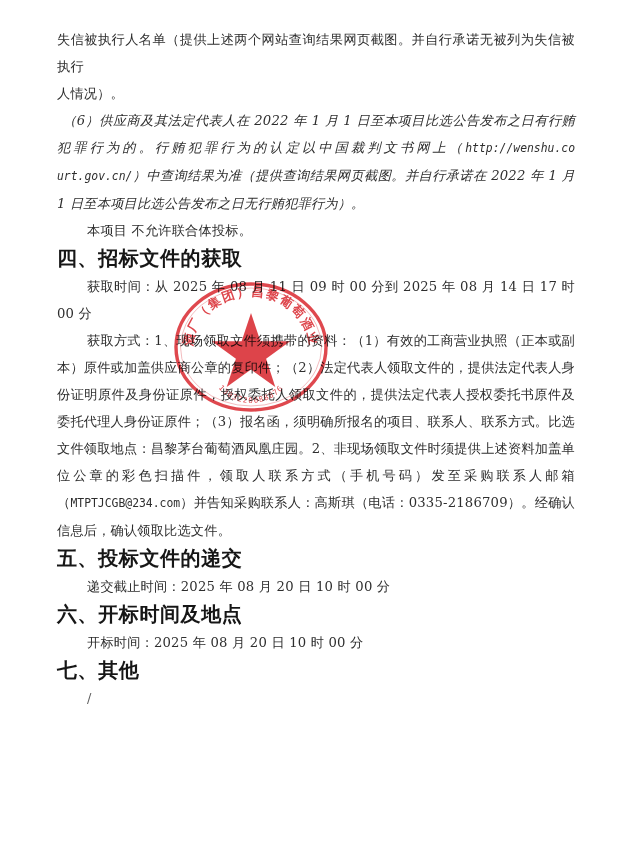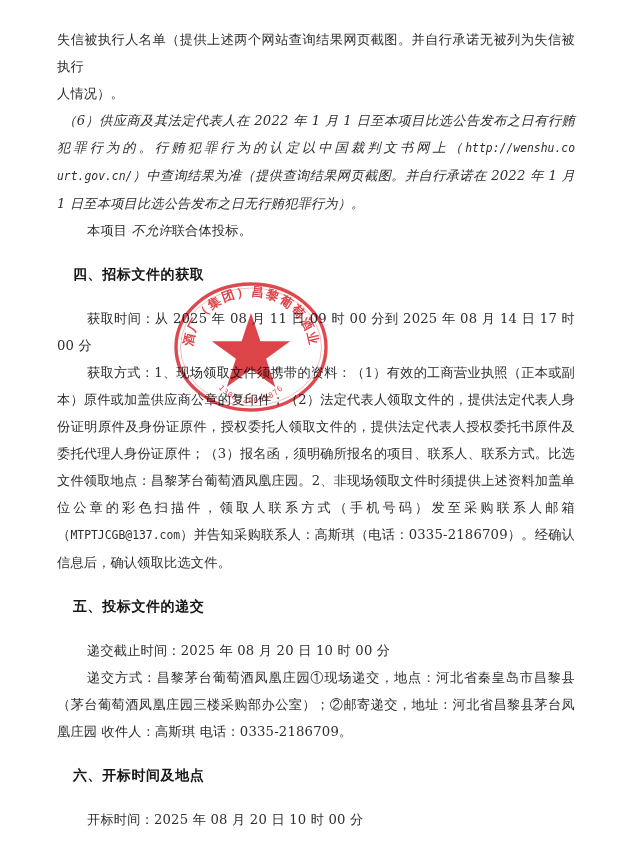--- a/index.html
+++ b/index.html
@@ -33,37 +33,37 @@
     letter-spacing: 0.2px;
     margin: 0;
     color: #2e2e2e;
     position: relative;
     z-index: 2;
   }
   .para.indent2  { text-indent: 30px; }
   .para.indent-s { text-indent: 6px; font-style: italic; }
 
   .heading {
-    font-size: 14px;
+    font-size: 20px;
     line-height: 29px;
     font-weight: bold;
     letter-spacing: 0.6px;
-    margin: 16px;
+    margin: 0;
     color: #161616;
     position: relative;
     z-index: 2;
     font-family: "DejaVu Sans", "Liberation Sans", sans-serif;
   }
 
   .mono {
     font-family: "DejaVu Sans Mono", "Liberation Mono", monospace;
     font-size: 11.4px;
     letter-spacing: 0;
   }
-  .ital { font-style: italic; }
+  .ital { }
 
   .slash {
     font-size: 13px;
     line-height: 27px;
     margin: 0;
     text-indent: 30px;
     color: #5b5b5b;
     position: relative;
     z-index: 2;
   }
@@ -98,28 +98,25 @@
     <span>（6）供应商及其法定代表人在 2022 年 1 月 1 日至本项目比选公告发布之日有行贿犯罪行为的。行贿犯罪行为的认定以中国裁判文书网上（</span><span class="mono">http://wenshu.co urt.gov.cn/</span><span>）中查询结果为准（提供查询结果网页截图。并自行承诺在 2022 年 1 月 1 日至本项目比选公告发布之日无行贿犯罪行为）。</span>
   </p>
 
   <p class="para indent2">
     <span>本项目 </span><span class="ital">不允许</span><span>联合体投标。</span>
   </p>
 
   <h2 class="heading">四、招标文件的获取</h2>
   <p class="para indent2">获取时间：从 2025 年 08 月 11 日 09 时 00 分到 2025 年 08 月 14 日  17 时 00 分</p>
   <p class="para indent2">
-    <span>获取方式：1、现场领取文件须携带的资料：（1）有效的工商营业执照（正本或副本）原件或加盖供应商公章的复印件；（2）法定代表人领取文件的，提供法定代表人身份证明原件及身份证原件，授权委托人领取文件的，提供法定代表人授权委托书原件及委托代理人身份证原件；（3）报名函，须明确所报名的项目、联系人、联系方式。比选文件领取地点：昌黎茅台葡萄酒凤凰庄园。2、非现场领取文件时须提供上述资料加盖单位公章的彩色扫描件，领取人联系方式（手机号码）发至采购联系人邮箱（</span><span class="mono">MTPTJCGB@137.com</span><span>）并告知采购联系人：高斯琪（电话：</span><span>0335-2186709</span><span>）。经确认信息后，确认领取比选文件。</span>
+    <span>获取方式：1、现场领取文件须携带的资料：（1）有效的工商营业执照（正本或副本）原件或加盖供应商公章的复印件；（2）法定代表人领取文件的，提供法定代表人身份证明原件及身份证原件，授权委托人领取文件的，提供法定代表人授权委托书原件及委托代理人身份证原件；（3）报名函，须明确所报名的项目、联系人、联系方式。比选文件领取地点：昌黎茅台葡萄酒凤凰庄园。2、非现场领取文件时须提供上述资料加盖单位公章的彩色扫描件，领取人联系方式（手机号码）发至采购联系人邮箱（</span><span class="mono">MTPTJCGB@234.com</span><span>）并告知采购联系人：高斯琪（电话：</span><span>0335-2186709</span><span>）。经确认信息后，确认领取比选文件。</span>
   </p>
 
   <h2 class="heading">五、投标文件的递交</h2>
   <p class="para indent2">递交截止时间：2025 年 08 月 20 日  10 时 00 分</p>
-  <p class="para indent2">
-    <span>递交方式：昌黎茅台葡萄酒凤凰庄园①现场递交，地点：河北省秦皇岛市昌黎县（茅台葡萄酒凤凰庄园三楼采购部办公室）；②邮寄递交，地址：河北省昌黎县茅台凤凰庄园  收件人：高斯琪  电话：</span><span>0335-2186709</span><span>。</span>
-  </p>
 
   <h2 class="heading">六、开标时间及地点</h2>
   <p class="para indent2">开标时间：2025 年 08 月 20 日  10 时 00 分</p>
 
   <h2 class="heading">七、其他</h2>
   <p class="slash">/</p>
 
   <div class="seal">
     <svg viewBox="0 0 158 132" xmlns="http://www.w3.org/2000/svg">
       <defs>

